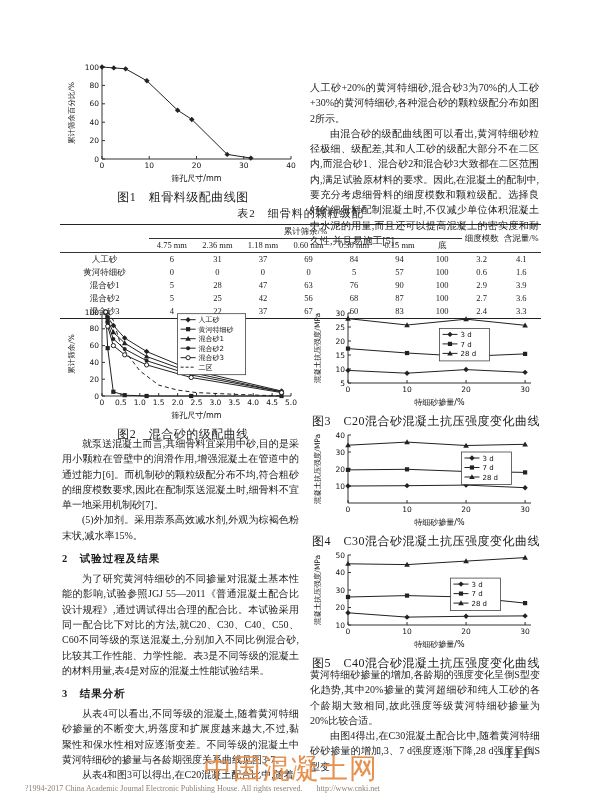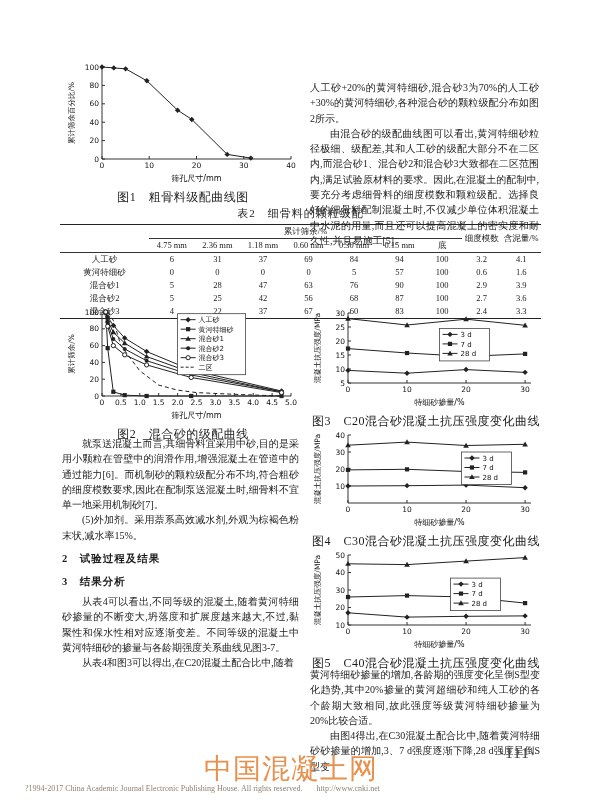--- a/index.html
+++ b/index.html
@@ -297,20 +297,21 @@
           <text x="132.60000000000002" y="64.98" font-size="7" fill="#111">二区</text>
         </g>
       </svg>
     <figcaption>图2　混合砂的级配曲线</figcaption>
   </figure>
 
   <div class="abs left-lower">
     <p class="para indent">就泵送混凝土而言,其细骨料宜采用中砂,目的是采用小颗粒在管壁中的润滑作用,增强混凝土在管道中的通过能力[6]。而机制砂的颗粒级配分布不均,符合粗砂的细度模数要求,因此在配制泵送混凝土时,细骨料不宜单一地采用机制砂[7]。</p>
     <p class="para indent">(5)外加剂。采用萘系高效减水剂,外观为棕褐色粉末状,减水率15%。</p>
     <h2 class="heading">2　试验过程及结果</h2>
+    <p class="para indent">为了研究黄河特细砂的不同掺量对混凝土基本性能的影响,试验参照JGJ 55—2011《普通混凝土配合比设计规程》,通过调试得出合理的配合比。本试验采用同一配合比下对比的方法,就C20、C30、C40、C50、C60不同等级的泵送混凝土,分别加入不同比例混合砂,比较其工作性能、力学性能。表3是不同等级的混凝土的材料用量,表4是对应的混凝土性能试验结果。</p>
     <h2 class="heading">3　结果分析</h2>
     <p class="para indent">从表4可以看出,不同等级的混凝土,随着黄河特细砂掺量的不断变大,坍落度和扩展度越来越大,不过,黏聚性和保水性相对应逐渐变差。不同等级的混凝土中黄河特细砂的掺量与各龄期强度关系曲线见图3-7。</p>
     <p class="para indent">从表4和图3可以得出,在C20混凝土配合比中,随着</p>
   </div>
 
   <figure class="abs figc20">
     <svg width="228" height="102">
         <path d="M36 7 L36 77 L219 77" fill="none" stroke="#333" stroke-width="1"></path>
         <line x1="36" y1="77" x2="39" y2="77" stroke="#333" stroke-width="1"></line>
         <text x="33" y="79.5" text-anchor="end" font-size="7.5" fill="#111">5</text>

